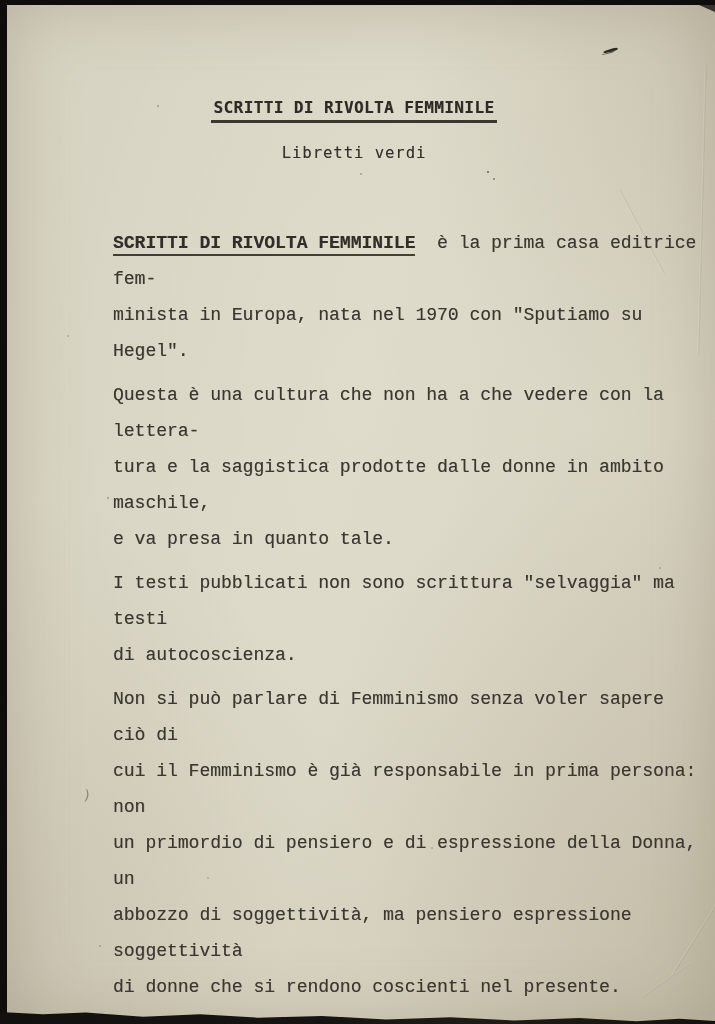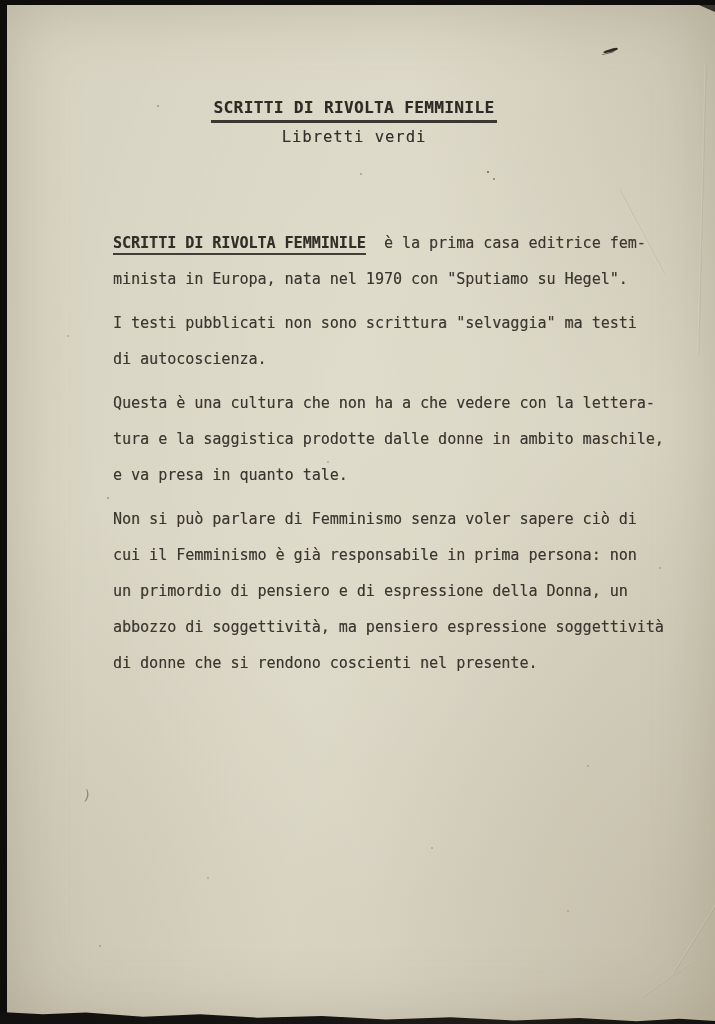--- a/index.html
+++ b/index.html
@@ -121,36 +121,37 @@
     font-size: 16px;
     font-weight: bold;
     letter-spacing: 0.4px;
     line-height: 22px;
     color: #2e2b25;
     border-bottom: 3px solid rgba(44,41,35,0.92);
     padding: 0 3px 1px 3px;
     text-shadow: 0.4px 0.4px 0 rgba(46,43,37,0.45);
   }
   .doc-subtitle {
-    margin-top: 5px;
+    margin-top: 21px;
     font-size: 15.5px;
     letter-spacing: 1px;
     color: #33302a;
     text-shadow: 0.3px 0.3px 0 rgba(51,48,42,0.4);
   }
   
   .body-text {
     position: absolute;
     top: 220px;
     left: 106px;
     right: 14px;
-    font-size: 15px;
+    font-size: 18px;
     line-height: 36px;
     color: #3b372f;
     text-shadow: 0.35px 0.35px 0 rgba(59,55,47,0.45);
+    font-family: Liberation Mono, monospace;
   }
   .body-text p {
     margin: 0 0 8px 0;
     white-space: pre-wrap;
   }
   .lead-underlined {
     font-weight: bold;
     color: #312e27;
     border-bottom: 2px solid rgba(49,46,39,0.9);
     padding-bottom: 1px;
@@ -172,25 +173,25 @@
     <div class="stray-mark">)</div>
 
     <div class="title-block">
       <h1 class="doc-title">SCRITTI DI RIVOLTA FEMMINILE</h1>
       <div class="doc-subtitle">Libretti verdi</div>
     </div>
 
     <div class="body-text">
       <p><span class="lead-underlined">SCRITTI DI RIVOLTA FEMMINILE</span><span>  è la prima casa editrice fem-
 minista in Europa, nata nel 1970 con "Sputiamo su Hegel".</span></p>
-      <p>I testi pubblicati non sono scrittura "selvaggia" ma testi
-di autocoscienza.</p>
       <p>Questa è una cultura che non ha a che vedere con la lettera-
 tura e la saggistica prodotte dalle donne in ambito maschile,
 e va presa in quanto tale.</p>
+      <p>I testi pubblicati non sono scrittura "selvaggia" ma testi
+di autocoscienza.</p>
       <p>Non si può parlare di Femminismo senza voler sapere ciò di
 cui il Femminismo è già responsabile in prima persona: non
 un primordio di pensiero e di espressione della Donna, un
 abbozzo di soggettività, ma pensiero espressione soggettività
 di donne che si rendono coscienti nel presente.</p>
     </div>
 
     <div class="edge-bottom"></div>
   </div>
 </div>

